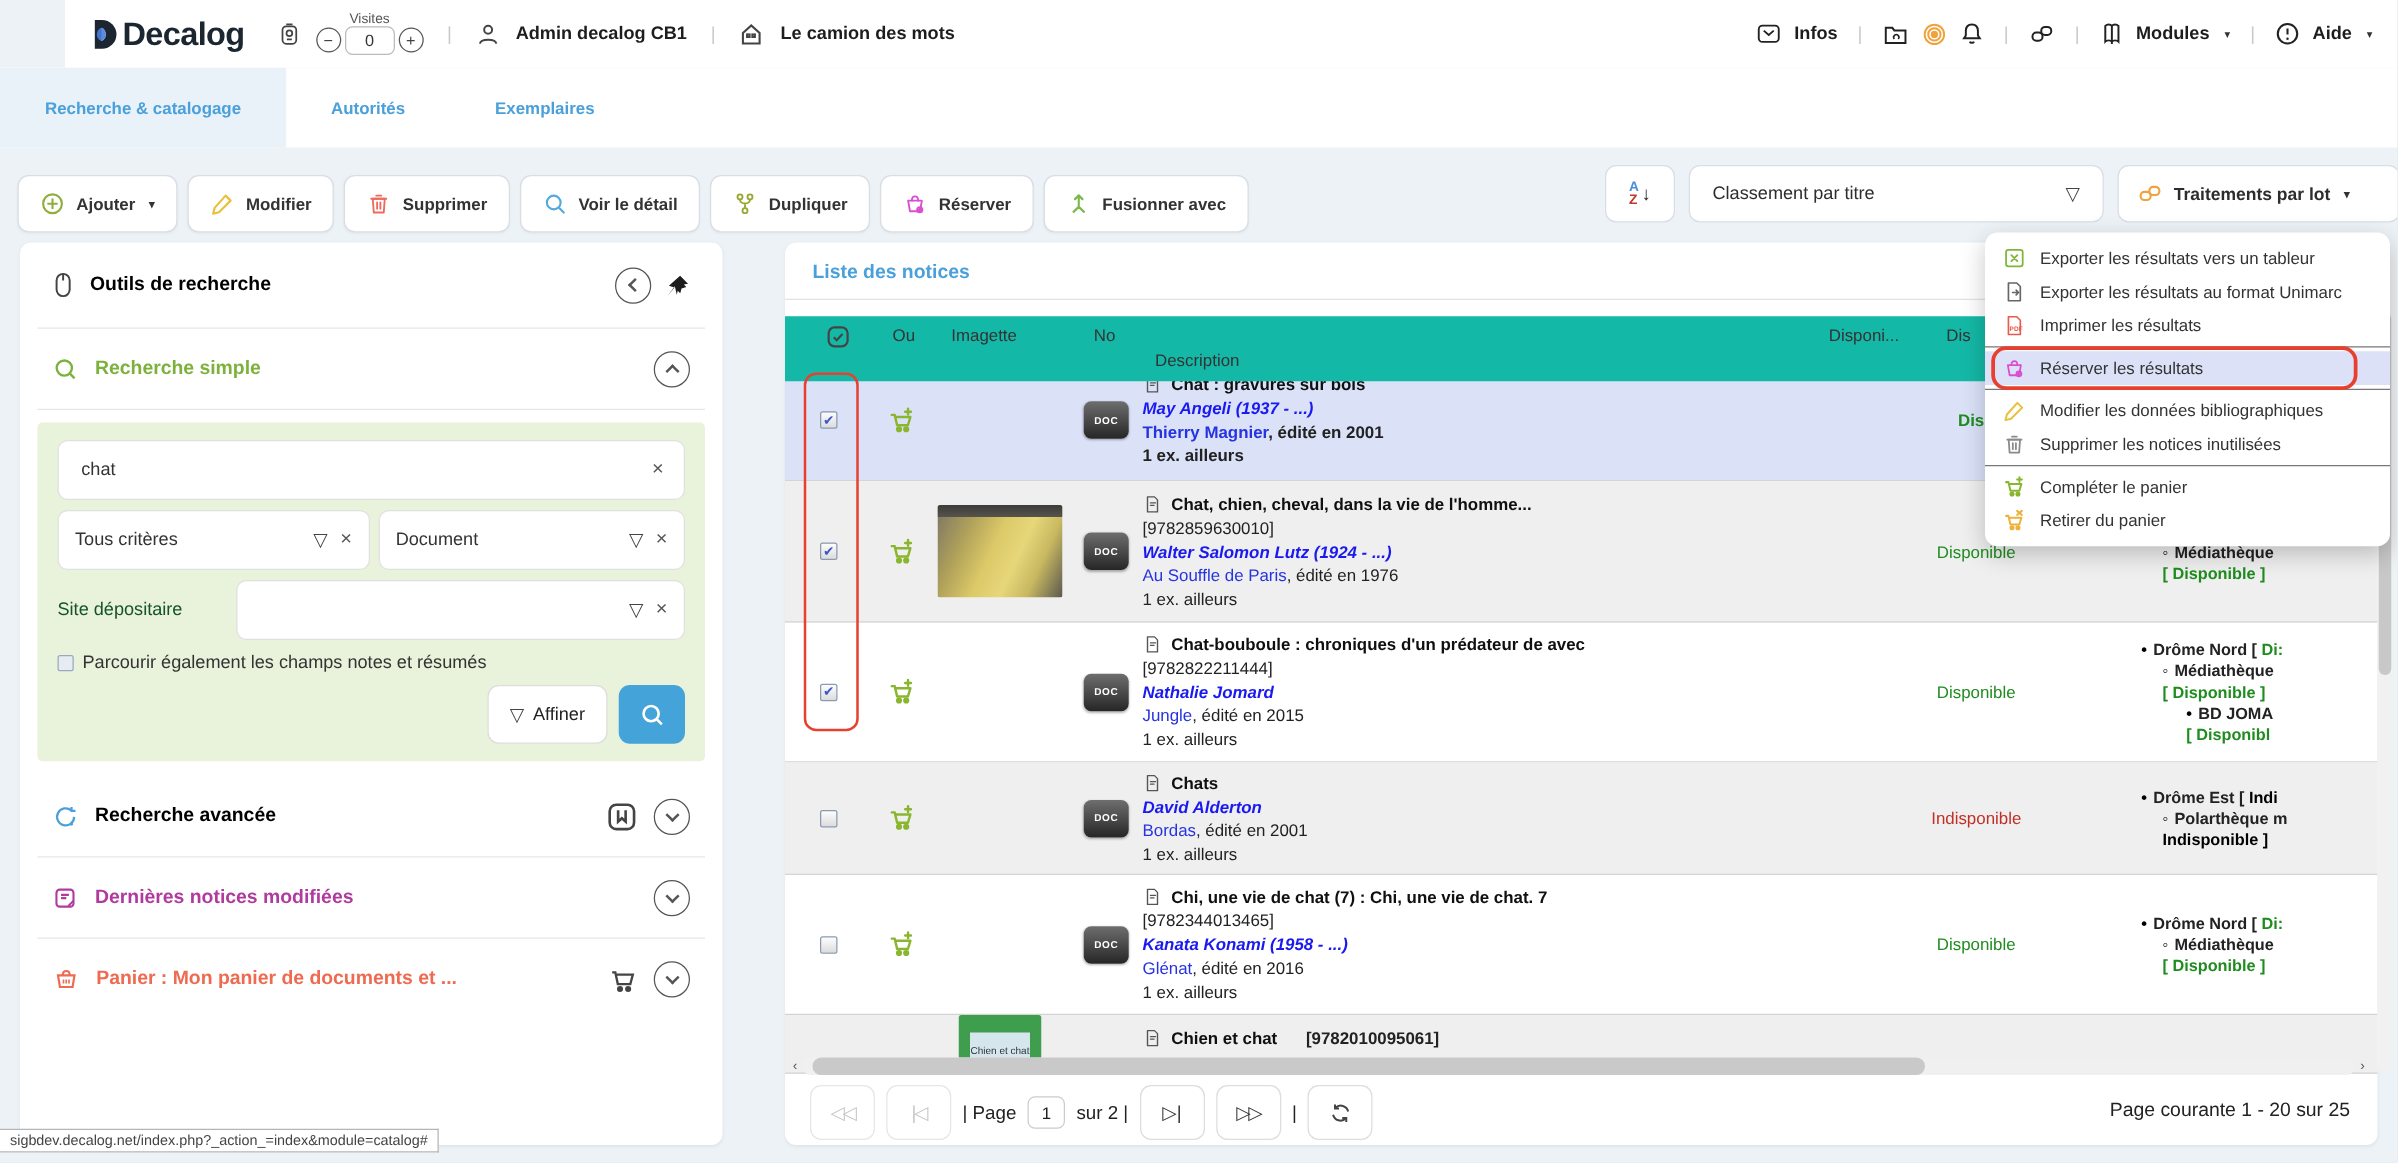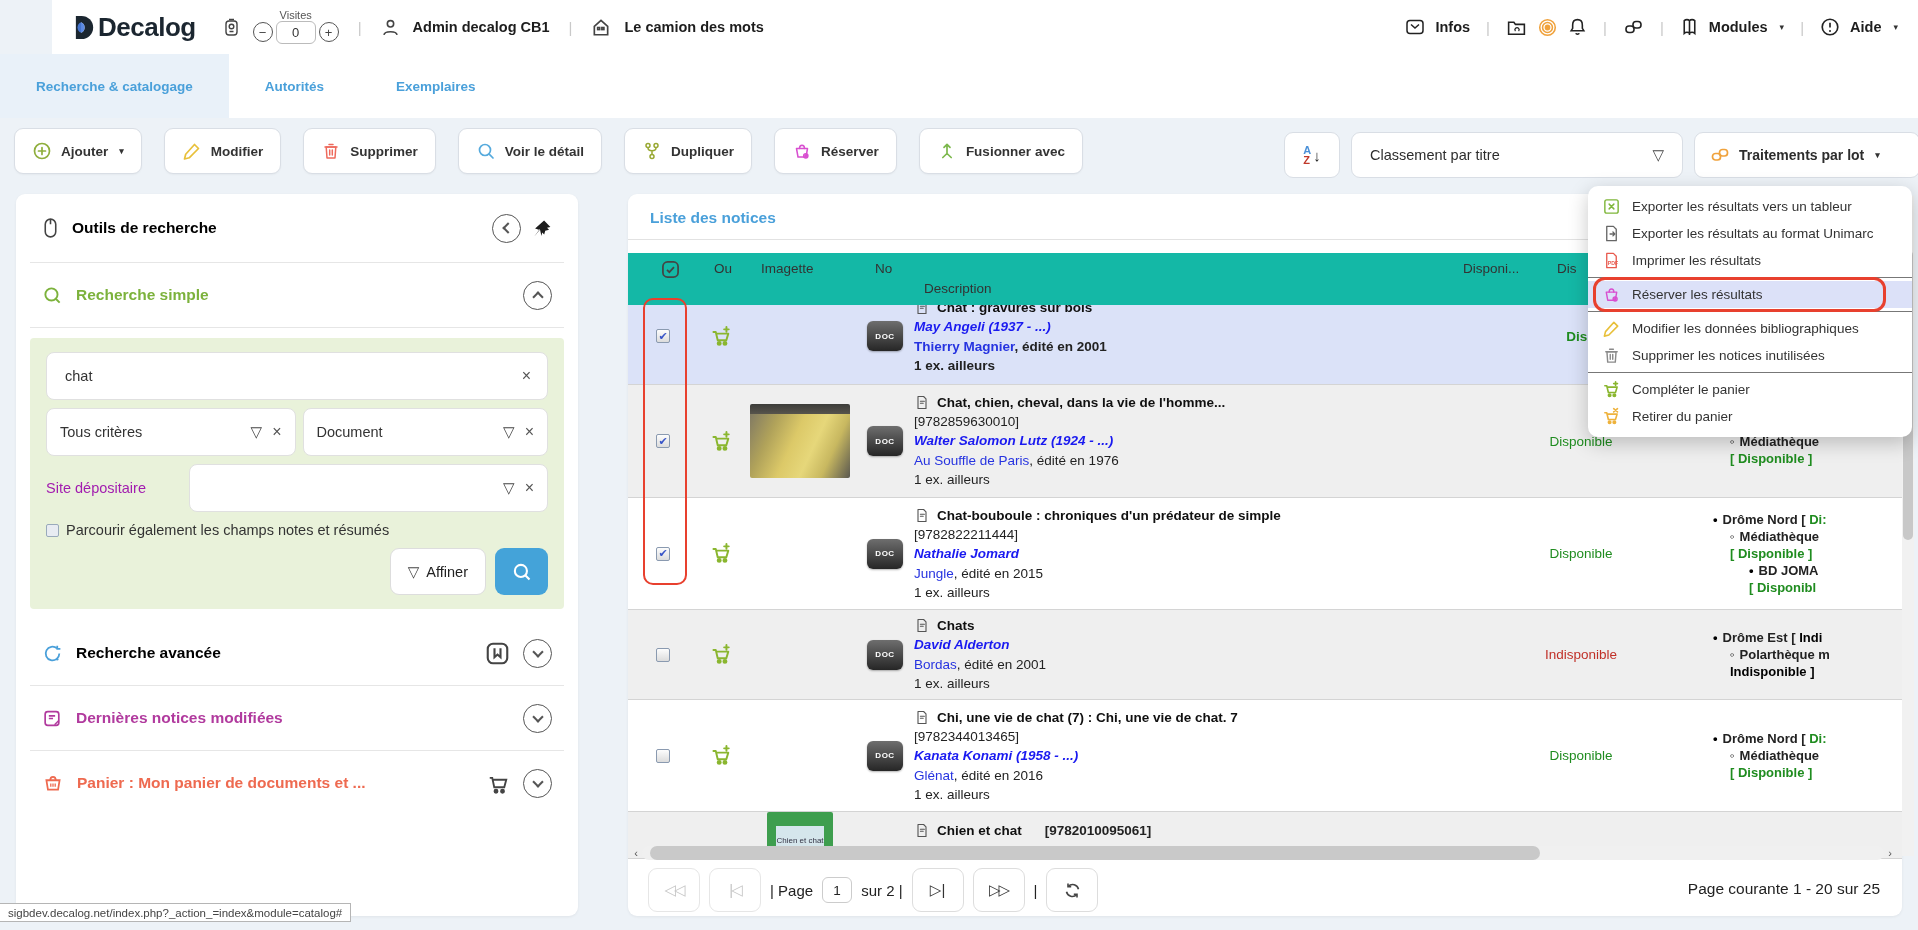--- a/index.html
+++ b/index.html
@@ -22,21 +22,21 @@
   .hdr-right{margin-left:auto;display:flex;align-items:center;gap:10px;}
   .hlabel{font-weight:700;font-size:14.5px;color:#1d1d1d;}
   .caret{font-size:9px;color:#333;margin-left:2px;}
 
   
   .tabs{position:absolute;top:54px;left:0;right:0;height:64px;background:#fff;display:flex;z-index:9;}
   .tab{display:flex;align-items:center;padding:0 36px;font-weight:700;font-size:13.5px;color:#4aa0da;}
   .tab.active{background:#e9f1f9;}
 
   
-  .tb-left{position:absolute;left:14px;top:128px;display:flex;gap:22px;z-index:5;}
+  .tb-left{position:absolute;left:14px;top:140px;display:flex;gap:8px;z-index:5;}
   .tb-btn{height:46px;background:#fff;border:1px solid #d9dee5;border-radius:9px;display:flex;align-items:center;gap:9px;padding:0 17px;font-size:13.5px;font-weight:600;color:#333;box-shadow:0 1px 2px rgba(0,0,0,.04);}
   .tb-btn .ic{width:20px;height:20px;}
   .tb-right{position:absolute;left:1284px;top:132px;display:flex;gap:11px;z-index:5;}
   .sort-btn{width:56px;height:46px;background:#fff;border:1px solid #d9dee5;border-radius:9px;display:flex;align-items:center;justify-content:center;gap:1px;}
   .sa{color:#4a90d8;font-weight:800;font-size:11px;line-height:10px;}
   .sz{color:#c0392b;font-weight:800;font-size:11px;line-height:10px;}
   .sarr{font-size:15px;color:#222;font-weight:700;margin-left:1px;}
   .sort-sel{width:332px;height:46px;background:#fff;border:1px solid #d9dee5;border-radius:9px;display:flex;align-items:center;padding:0 18px;font-size:14.5px;color:#2d2d2d;}
   .funnel{margin-left:auto;color:#444;font-size:15px;}
   .batch-btn{width:226px;height:46px;background:#fff;border:1px solid #d9dee5;border-radius:9px;display:flex;align-items:center;gap:9px;padding:0 15px;font-size:14px;font-weight:600;color:#2d2d2d;}
@@ -56,21 +56,21 @@
   .greenbox{margin:10px 14px 12px;background:#e9f2da;border-radius:4px;padding:14px 16px 14px;}
   .g-input{height:48px;background:#fff;border:1px solid #e0e0e0;border-radius:8px;display:flex;align-items:center;padding:0 16px;font-size:14.5px;color:#333;margin-bottom:8px;}
   .g-input input{border:none;outline:none;flex:1;font-size:14.5px;color:#333;background:transparent;}
   .xg{color:#555;font-size:16px;margin-left:8px;}
   .selrow{display:flex;gap:7px;margin-bottom:8px;}
   .g-sel{height:48px;background:#fff;border:1px solid #e0e0e0;border-radius:8px;display:flex;align-items:center;padding:0 13px;font-size:14.5px;color:#333;}
   .g-sel .funnel{margin-left:auto;font-size:15px;}
   .g-sel .xg{margin-left:10px;}
   .s1{width:250px;} .s2{width:246px;}
   .siterow{display:flex;align-items:center;margin-bottom:10px;}
-  .sitelabel{font-size:14.5px;color:#a21caf;width:143px;}
+  .sitelabel{font-size:14.5px;color:#14532d;width:143px;}
   .s3{flex:1;}
   .noterow{display:flex;align-items:center;gap:7px;font-size:14.5px;color:#333;margin:2px 0 10px;}
   .mini-cb{width:13px;height:13px;border:1px solid #9ab;background:#e8ecf2;border-radius:2px;}
   .btnrow{display:flex;justify-content:flex-end;gap:9px;}
   .aff-btn{height:47px;background:#fff;border:1px solid #ddd;border-radius:9px;display:flex;align-items:center;gap:7px;padding:0 17px;font-size:14.5px;color:#222;}
   .go-btn{width:53px;height:47px;background:#44a3d9;border-radius:9px;display:flex;align-items:center;justify-content:center;}
 
   
   .main{position:absolute;left:628px;top:194px;width:1274px;height:722px;background:#fff;border-radius:9px;box-shadow:0 1px 3px rgba(0,0,0,.06);z-index:3;}
   .m-title{padding:15px 22px 12px;font-weight:700;font-size:15.5px;color:#4aa0da;}
@@ -584,21 +584,21 @@
             <span class="doc-badge">DOC</span>
           </div>
           <div class="c-desc" style="">
             <div class="dline">
               <span style="width:16px;height:17px;display:inline-flex;">
                 <svg viewBox="0 0 20 20" width="100%" height="100%" fill="none" stroke="#555" stroke-width="1.4" stroke-linecap="round" stroke-linejoin="round">
                   <path d="M5 2.5h7l3 3v12H5z"></path>
                   <path d="M8 8.5h5M8 11h3.5"></path>
                 </svg>
               </span>
-              <span class="t-title">Chat-bouboule : chroniques d'un prédateur de simple</span>
+              <span class="t-title">Chat-bouboule : chroniques d'un prédateur de avec</span>
             </div>
             <div class="t-isbn">[9782822211444]</div>
             <div class="t-author">Nathalie Jomard</div>
             <div><span class="t-pub" style="">Jungle</span><span class="t-ed">, édité en 2015</span></div>
             <div class="t-cop">1 ex. ailleurs</div>
           </div>
           <div class="c-avail">
             <span class="avail-available ">Disponible</span>
           </div>
           <div class="c-sites">

